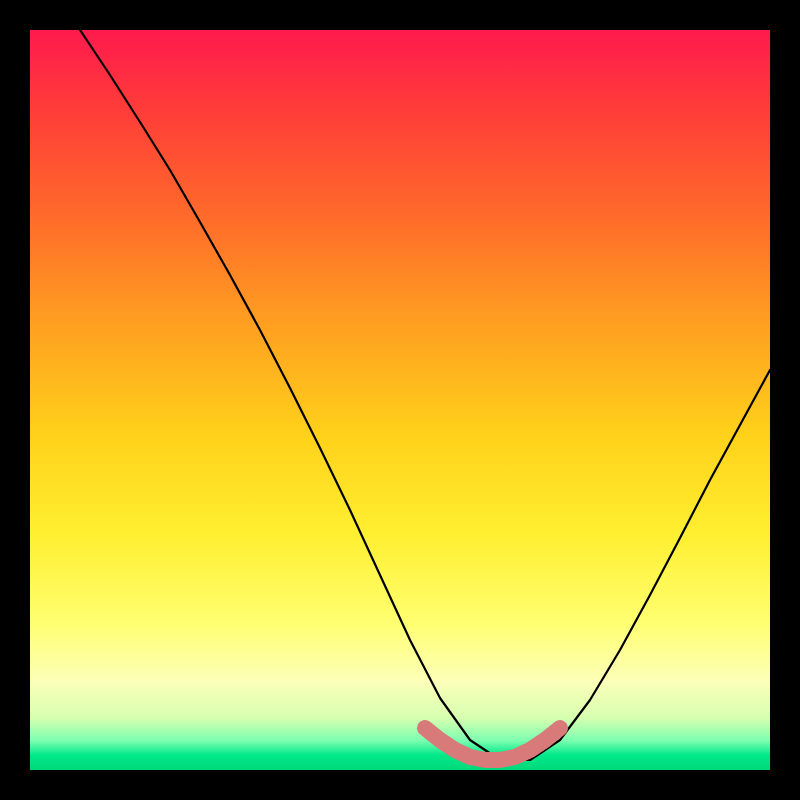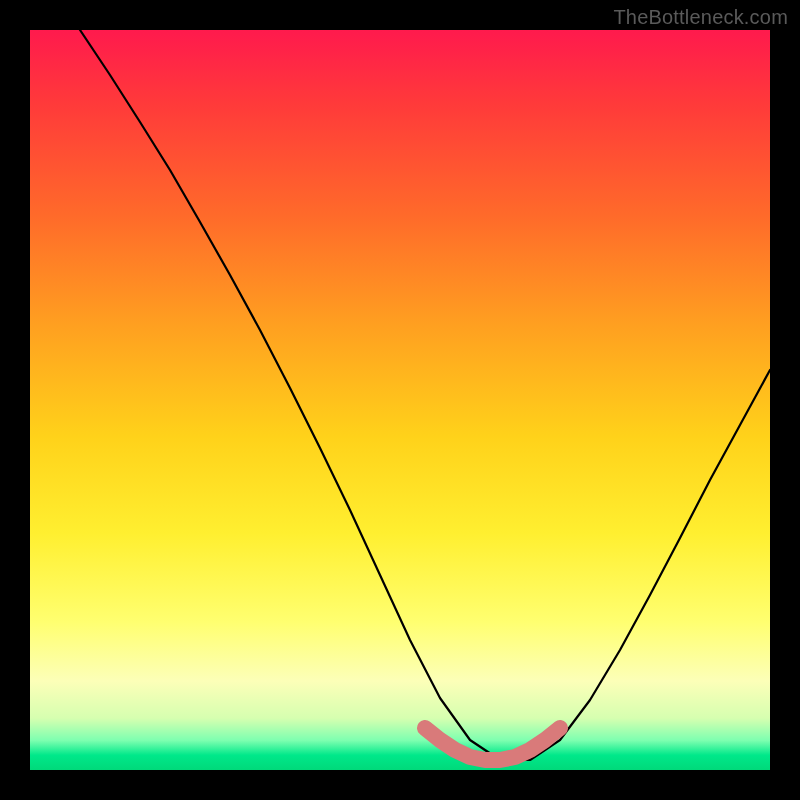--- a/index.html
+++ b/index.html
@@ -49,20 +49,19 @@
   svg {
     position: absolute;
     left: 0;
     top: 0;
   }
 </style>
 </head>
 <body>
 
 <div class="frame">
-  <div class="watermark">TheBottleneck.com</div>
   <div class="plot">
     <svg id="chart-svg" width="740" height="740" viewBox="0 0 740 740">
         <path d="M50 0 L80 45 L110 92 L140 140 L170 192 L200 244.99999999999994 L230 300 L260 358.00000000000006 L290 418 L320 480 L350 545 L380 610 L410 668 L440 710 L469.99999999999994 730 L500 730 L530 710 L560 670 L590 620 L620 565 L650 508 L680 450 L710 395 L740 340" fill="none" stroke="#000000" stroke-width="2.2" stroke-linecap="round" stroke-linejoin="round"></path>
         <path d="M395 698 L410 710 L425 720 L440 727 L455.00000000000006 730 L469.99999999999994 730 L485 727 L500 720 L515 710 L530 698" fill="none" stroke="#d97a7a" stroke-width="16" stroke-linecap="round" stroke-linejoin="round"></path>
       </svg>
   </div>
 </div>
 
 </body></html>

